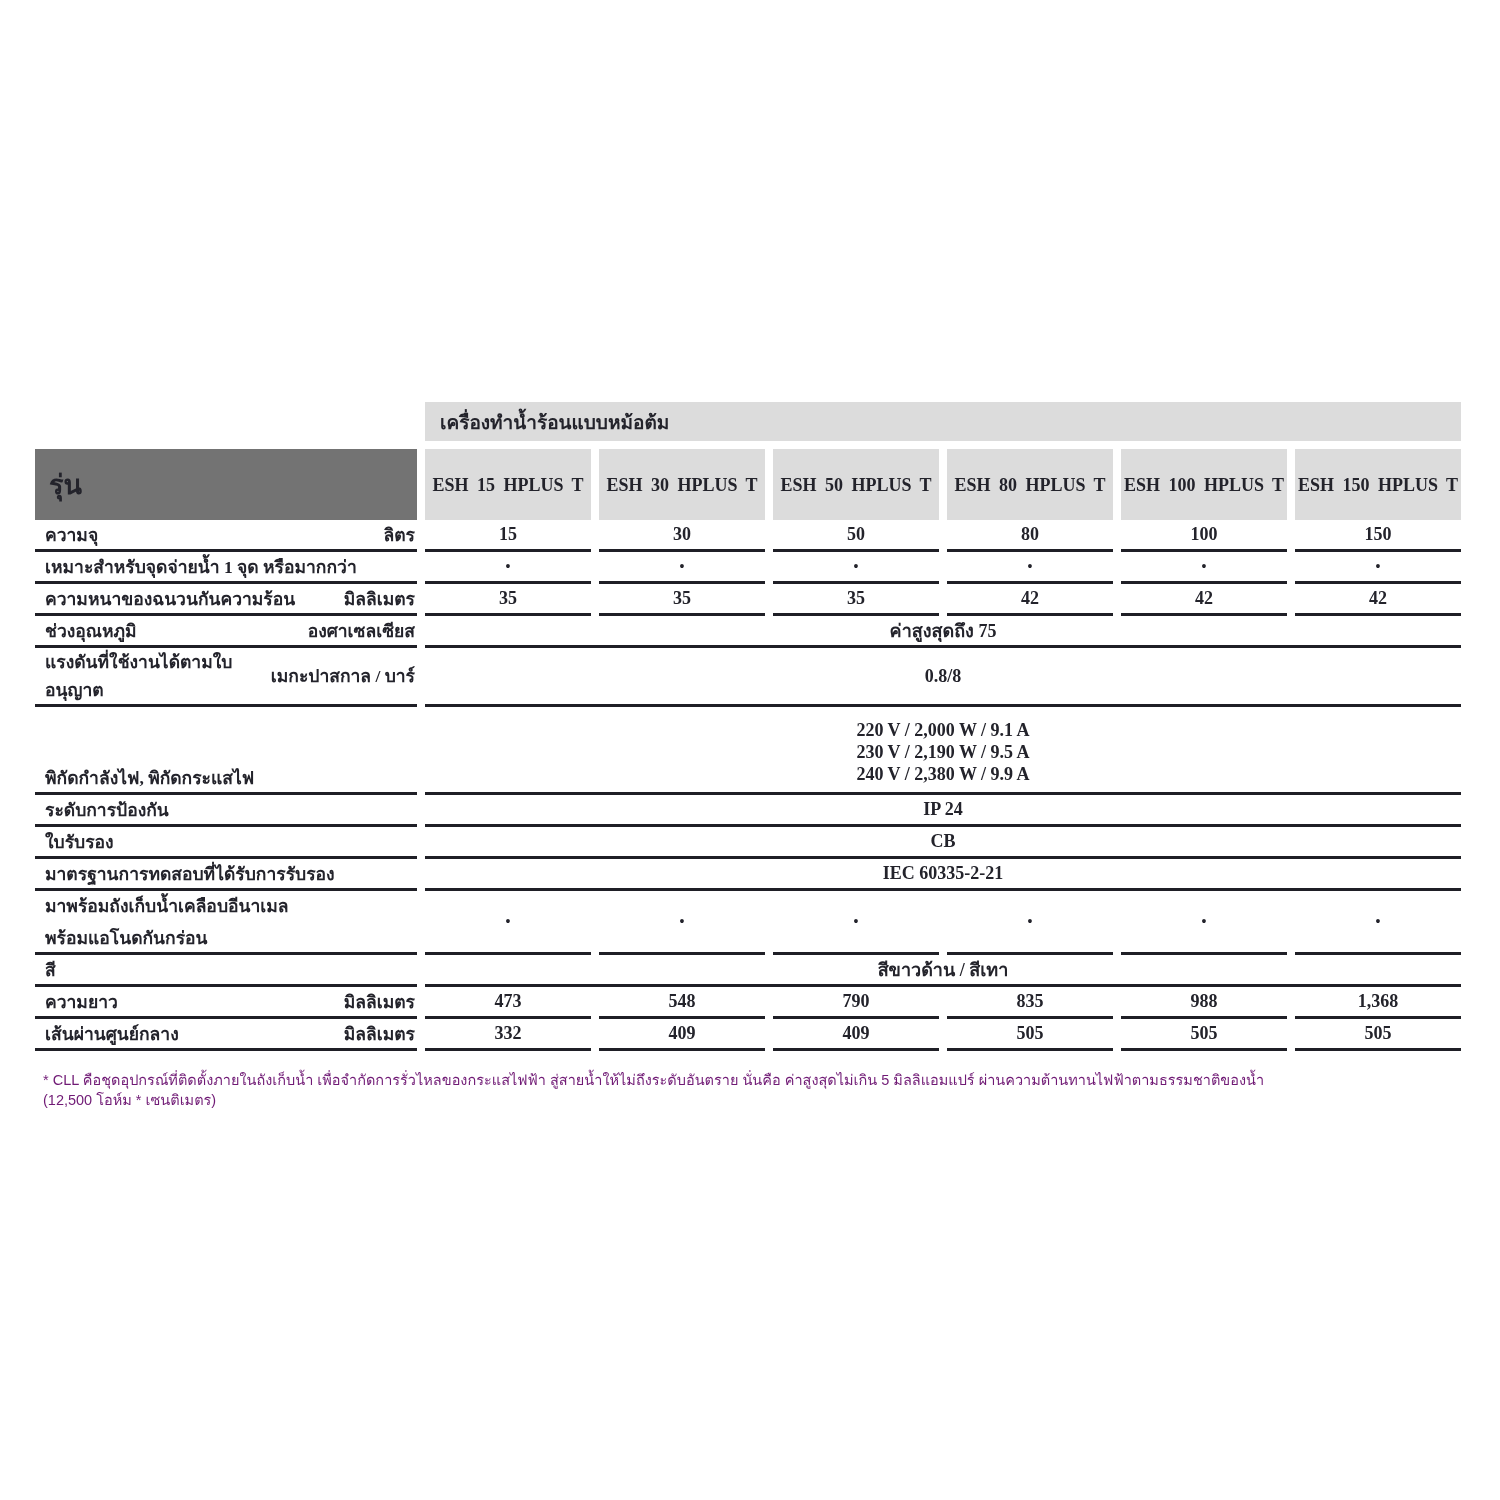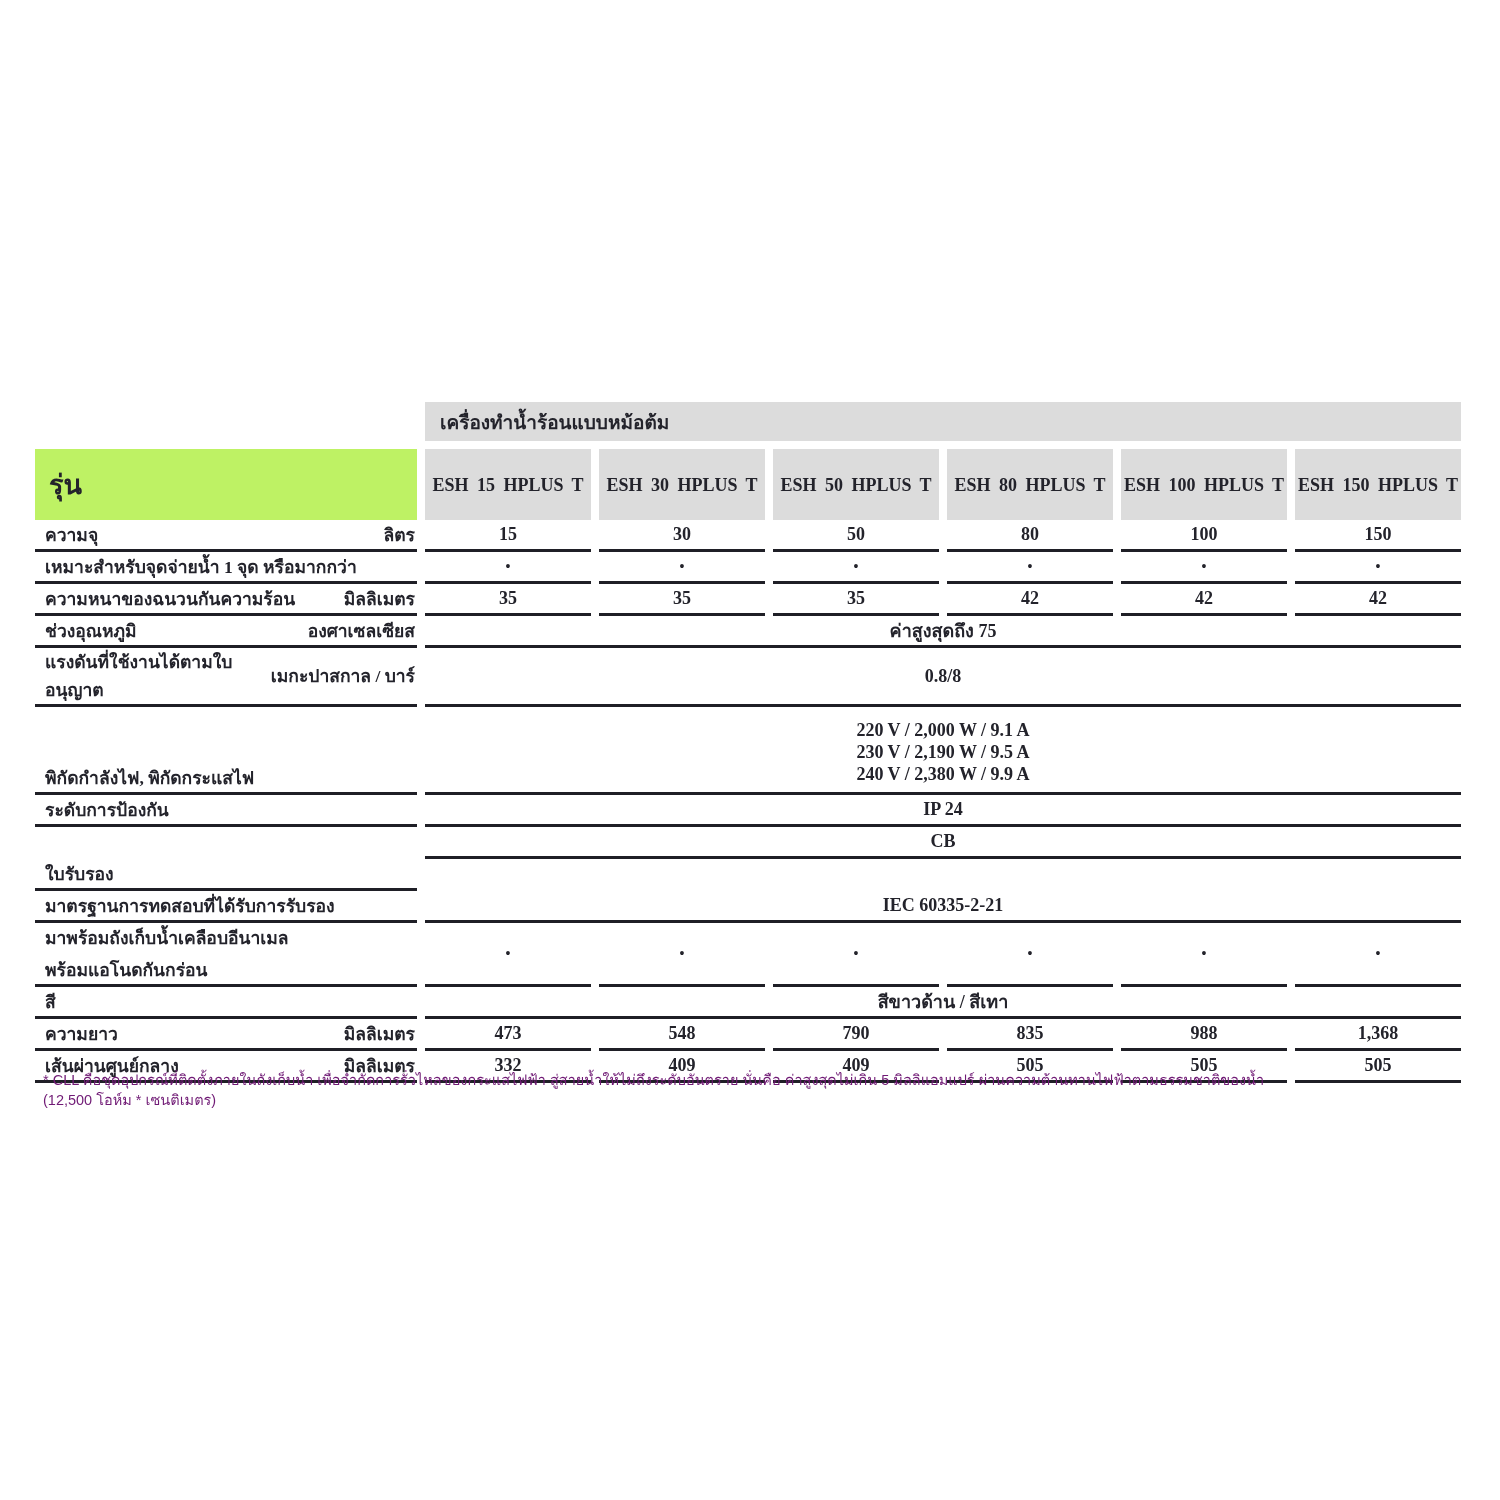--- a/index.html
+++ b/index.html
@@ -13,21 +13,21 @@
   
   .title-bar {
     grid-column:2 / -1; background:#dcdcdc; height:39px;
     display:flex; align-items:center; padding-left:15px; box-sizing:border-box;
     font-size:19px; font-weight:700;
   }
 
   
   .model-row { margin-top:8px; }
   .model-label {
-    background:#bef264; height:71px; display:flex; align-items:center;
+    background:#737373; height:71px; display:flex; align-items:center;
     padding-left:14px; box-sizing:border-box; font-size:27px; font-weight:700;
   }
   .model-cell {
     background:#dcdcdc; height:71px; display:flex; flex-direction:row;
     align-items:center; justify-content:center; font-size:18px; font-weight:700;
     line-height:26px; word-spacing:4px; text-align:center;
   }
 
   
   .cell {
@@ -161,24 +161,24 @@
     </div>
 
     <div class="grid-row">
       <div class="cell label-cell">
         <span>ระดับการป้องกัน</span>
       </div>
       <div class="cell merged">IP 24</div>
     </div>
 
     <div class="grid-row">
+      <div class="cell label-cell">
+        <span>ใบรับรอง</span>
+      </div>
       <div class="cell merged">CB</div>
-      <div class="cell label-cell">
-        <span>ใบรับรอง</span>
-      </div>
     </div>
 
     <div class="grid-row">
       <div class="cell label-cell">
         <span>มาตรฐานการทดสอบที่ได้รับการรับรอง</span>
       </div>
       <div class="cell merged">IEC 60335-2-21</div>
     </div>
 
     <div class="grid-row row-enamel">

